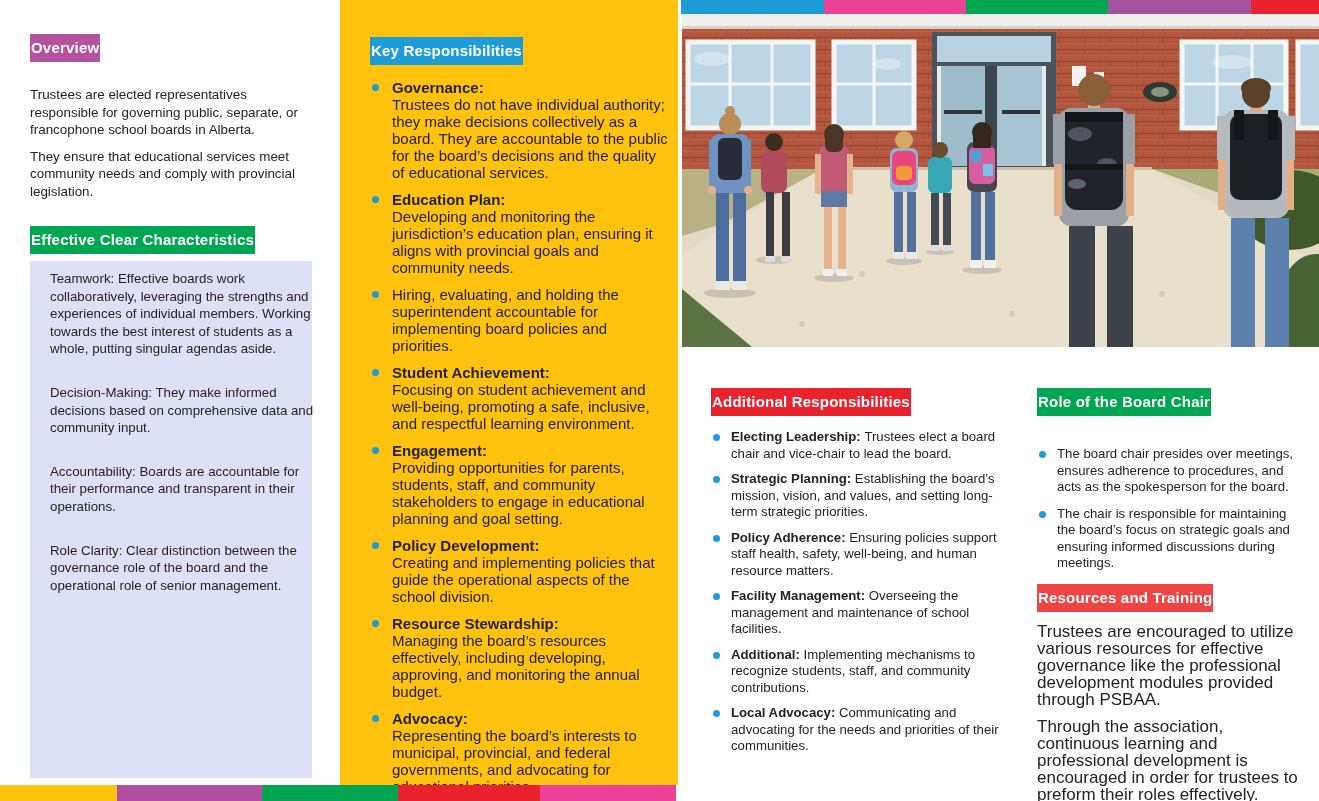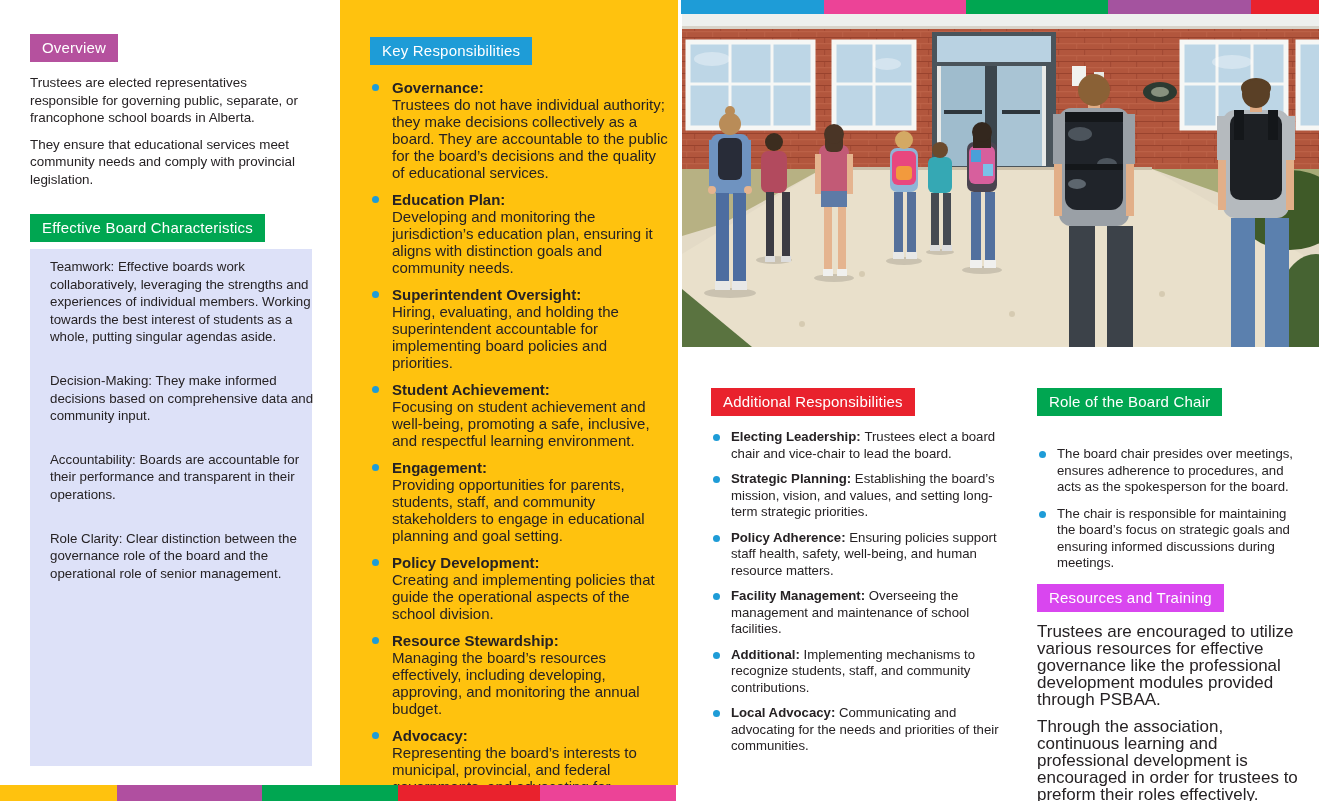--- a/index.html
+++ b/index.html
@@ -1,26 +1,26 @@
 <!DOCTYPE html>
 <html style="--badge_overview: #b5519e; --badge_green: #00a651; --badge_blue: #1e9cd7; --badge_red: #e9222d; --badge_pink: #ec4397; --column_yellow: #ffc20e; --box_lavender: #dde1f8; --bullet_blue: #1e9cd7; --text_dark: #262224;"><head>
 <meta charset="utf-8">
 <style>
   html,body{margin:0;padding:0;background:#fff}
   .page{position:relative;width:1319px;height:801px;background:#ffffff;overflow:hidden;
         font-family:"Liberation Sans",sans-serif;color:var(--text_dark,#262224)}
 
   
-  .badge{display:inline-block;color:#fff;font-weight:normal;font-size:15px;line-height:1;
-         padding:6px 12px 7px;letter-spacing:.2px;white-space:nowrap}
+  .badge{display:inline-block;color:#fff;font-weight:bold;font-size:15px;line-height:1;
+         padding:6px 1px 7px;letter-spacing:.2px;white-space:nowrap}
 
   
   .col-left{position:absolute;left:30px;top:34px;width:282px}
   .para{font-size:13.4px;line-height:17.5px;margin:0 0 9px}
-  .ov-paras{margin-top:12px}
+  .ov-paras{margin-top:24px}
   .char-badge-wrap{margin-top:26px}
   .lav-box{margin-top:7px;background:var(--box_lavender,#dde1f8);width:282px;height:517px;
            box-sizing:border-box;padding:9px 20px}
   .lav-box .para{font-size:13.3px;line-height:17.6px;margin:0 0 26px;width:268px}
 
   
   .col-mid{position:absolute;left:340px;top:0;width:338px;height:785px;background:var(--column_yellow,#ffc20e)}
   .mid-inner{position:absolute;left:30px;top:37px;width:296px}
   .kr-list{margin-top:14px}
   .kr-item{position:relative;padding-left:22px;margin-bottom:10px;font-size:15px;line-height:17px;width:276px}
@@ -53,21 +53,21 @@
 <div class="page">
 
   <div class="col-left">
     <span class="badge" style="background: rgb(181, 81, 158);">Overview</span>
     <div class="ov-paras">
 
     <p class="para">Trustees are elected representatives responsible for governing public, separate, or francophone school boards in Alberta.</p>
         <p class="para">They ensure that educational services meet community needs and comply with provincial legislation.</p>
       </div>
     <div class="char-badge-wrap">
-      <span class="badge" style="background: rgb(0, 166, 81);">Effective Board Characteristics</span>
+      <span class="badge" style="background: rgb(0, 166, 81);">Effective Clear Characteristics</span>
     </div>
     <div class="lav-box">
 
     <p class="para">Teamwork: Effective boards work collaboratively, leveraging the strengths and experiences of individual members. Working towards the best interest of students as a whole, putting singular agendas aside.</p>
         <p class="para">Decision-Making: They make informed decisions based on comprehensive data and community input.</p>
         <p class="para">Accountability: Boards are accountable for their performance and transparent in their operations.</p>
         <p class="para">Role Clarity: Clear distinction between the governance role of the board and the operational role of senior management.</p>
       </div>
   </div>
 
@@ -76,25 +76,24 @@
       <span class="badge" style="background: rgb(30, 156, 215);">Key Responsibilities</span>
       <div class="kr-list">
 
           <div class="kr-item">
             <div class="kr-h">Governance:</div>
             <div class="kr-b">Trustees do not have individual authority; they make decisions collectively as a board. They are accountable to the public for the board’s decisions and the quality of educational services.</div>
           </div>
 
           <div class="kr-item">
             <div class="kr-h">Education Plan:</div>
-            <div class="kr-b">Developing and monitoring the jurisdiction’s education plan, ensuring it aligns with distinction goals and community needs.</div>
-          </div>
-
-          <div class="kr-item">
-            <div class="kr-h">Superintendent Oversight:</div>
+            <div class="kr-b">Developing and monitoring the jurisdiction’s education plan, ensuring it aligns with provincial goals and community needs.</div>
+          </div>
+
+          <div class="kr-item">
             <div class="kr-b">Hiring, evaluating, and holding the superintendent accountable for implementing board policies and priorities.</div>
           </div>
 
           <div class="kr-item">
             <div class="kr-h">Student Achievement:</div>
             <div class="kr-b">Focusing on student achievement and well-being, promoting a safe, inclusive, and respectful learning environment.</div>
           </div>
 
           <div class="kr-item">
             <div class="kr-h">Engagement:</div>
@@ -351,21 +350,21 @@
   </div>
 
   <div class="col-chair">
     <span class="badge" style="background: rgb(0, 166, 81);">Role of the Board Chair</span>
     <div class="ch-list">
 
     <div class="ch-item">The board chair presides over meetings, ensures adherence to procedures, and acts as the spokesperson for the board.</div>
         <div class="ch-item">The chair is responsible for maintaining the board’s focus on strategic goals and ensuring informed discussions during meetings.</div>
       </div>
     <div class="res-badge-wrap">
-      <span class="badge" style="background: #d946ef;">Resources and Training</span>
+      <span class="badge" style="background: #ef4444;">Resources and Training</span>
     </div>
     <div class="res-paras">
 
     <p class="res-para">Trustees are encouraged to utilize various resources for effective governance like the professional development modules provided through PSBAA.</p>
         <p class="res-para">Through the association, continuous learning and professional development is encouraged in order for trustees to preform their roles effectively.</p>
       </div>
   </div>
 
   <div class="bottom-stripes">
 

